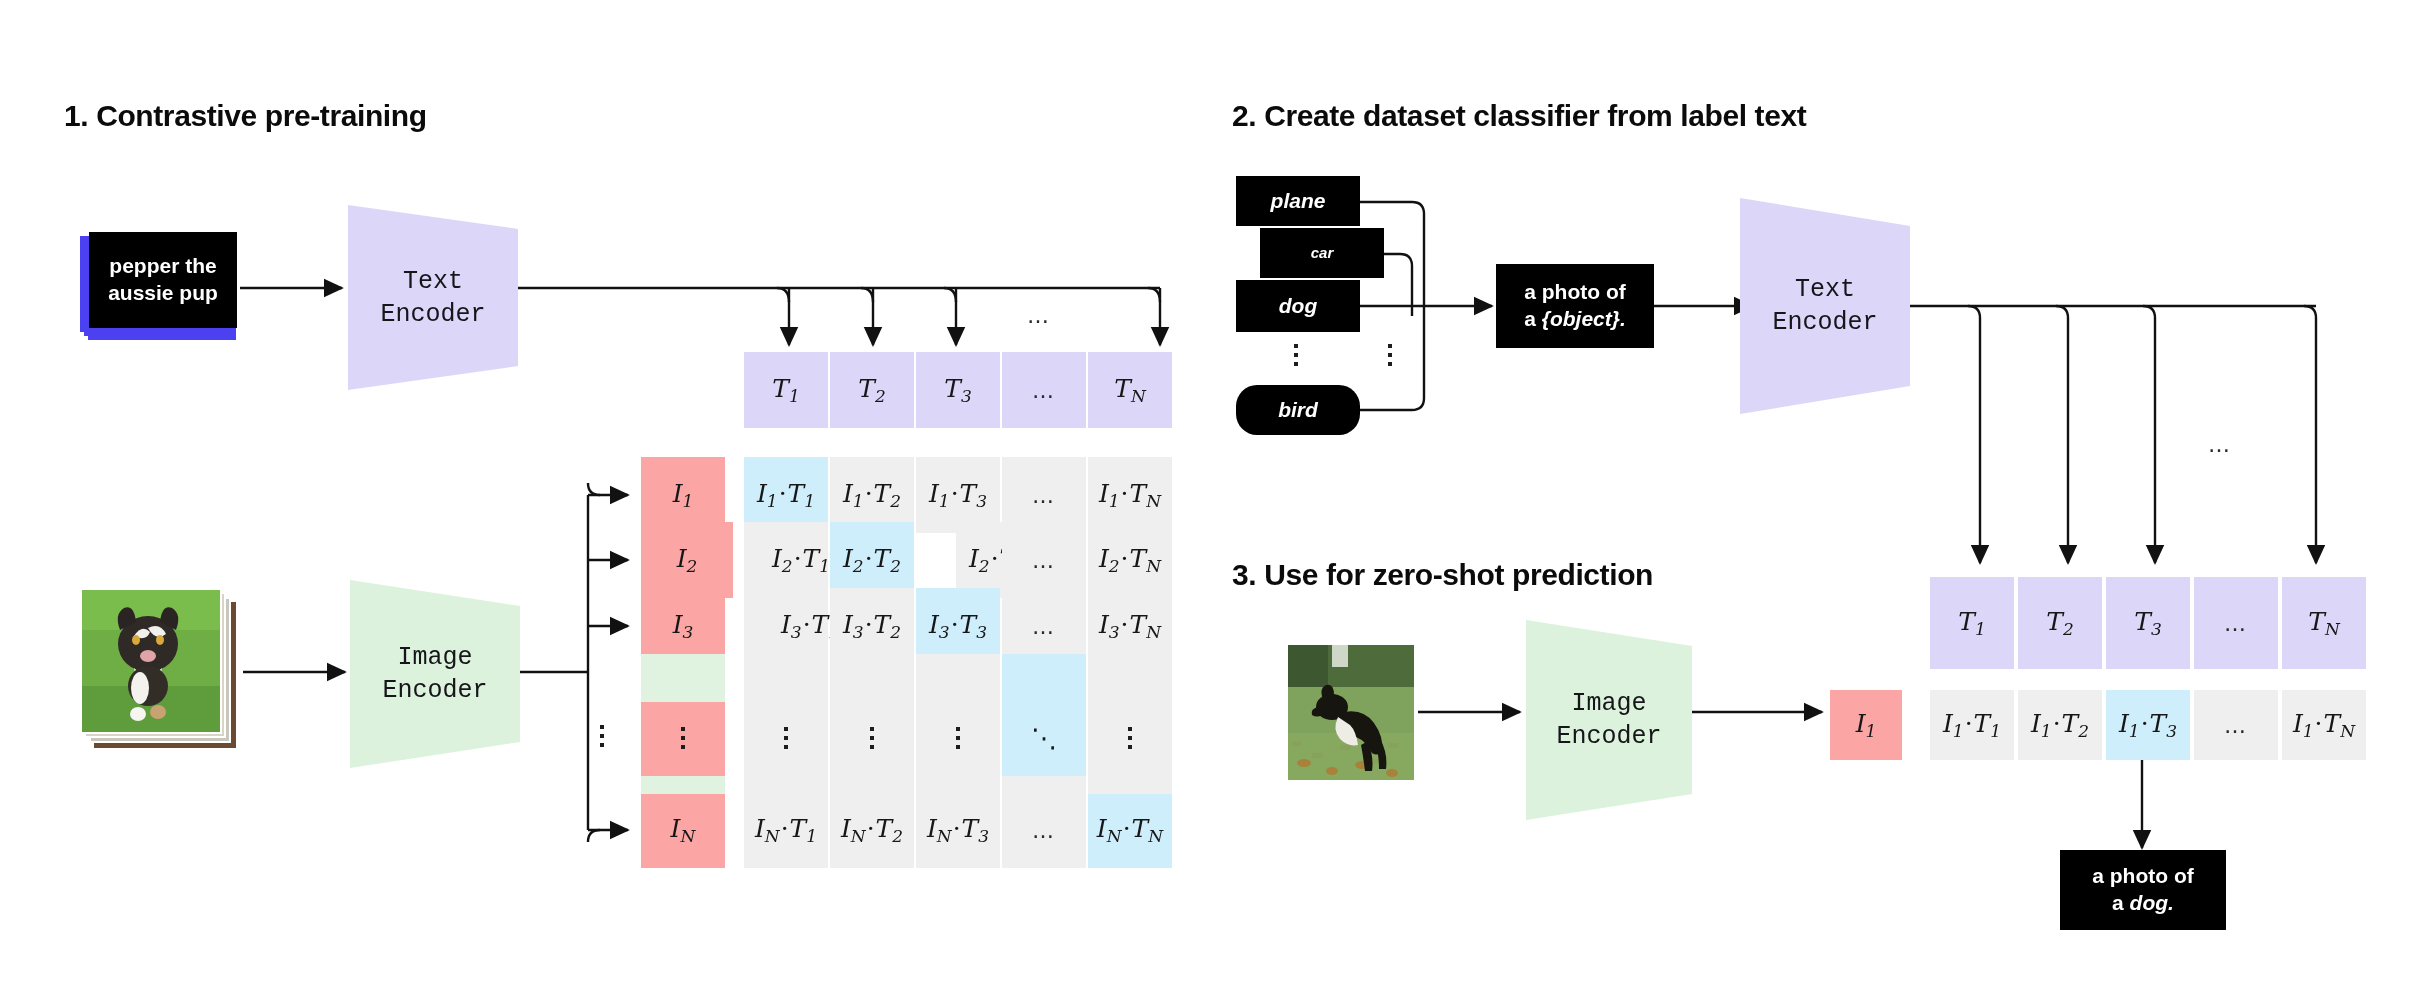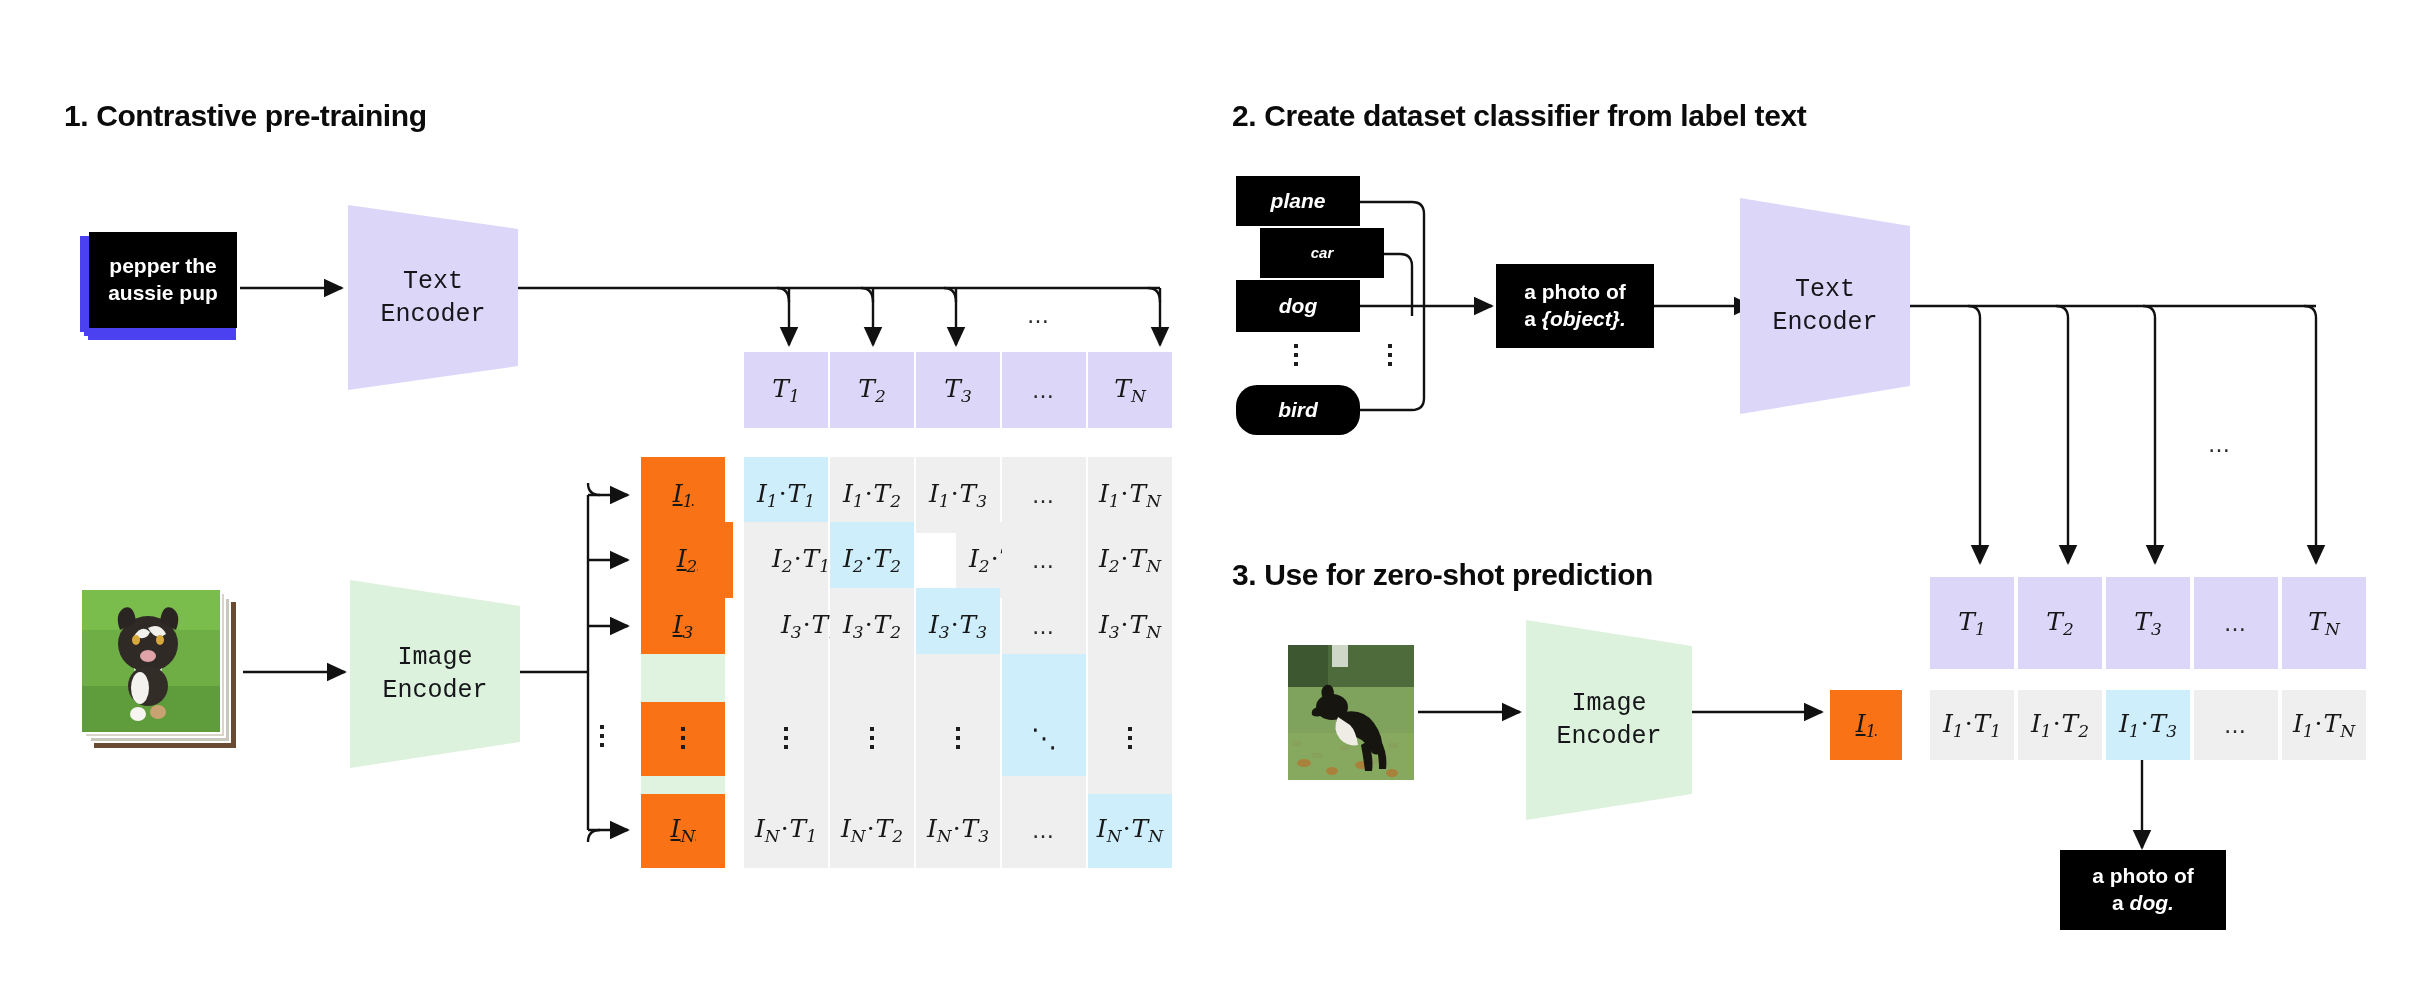--- a/index.html
+++ b/index.html
@@ -31,21 +31,21 @@
              font-family:Liberation Mono, monospace;}
 
   
   .cell{
     position:absolute;box-sizing:border-box;
     display:flex;align-items:center;justify-content:center;
     font-family:"DejaVu Serif", serif;font-style:italic;
     font-size:25px;color:#171717;white-space:nowrap;
   }
   .cell.t{background:#dcd7f8;justify-content:center;}
-  .cell.i{background:#f97316;text-decoration:underline;}
+  .cell.i{background:#fca5a5;}
   .cell.p{background:#efefef;}
   .cell.hl{background:#cfeefc;}
   .cell sub{font-size:0.68em;font-style:italic;vertical-align:-0.28em;
             letter-spacing:0;}
   .cell .dotsym{font-style:normal;padding:0 1px;}
 
   .ellipsis-h{font-family:"DejaVu Sans", sans-serif;font-style:normal;
               font-size:22px;color:#2a2a2a;letter-spacing:2px;}
   .vdots{display:flex;flex-direction:column;align-items:center;gap:5px;}
   .vdots i{display:block;width:4px;height:4px;background:#1d1d1d;border-radius:0;}

